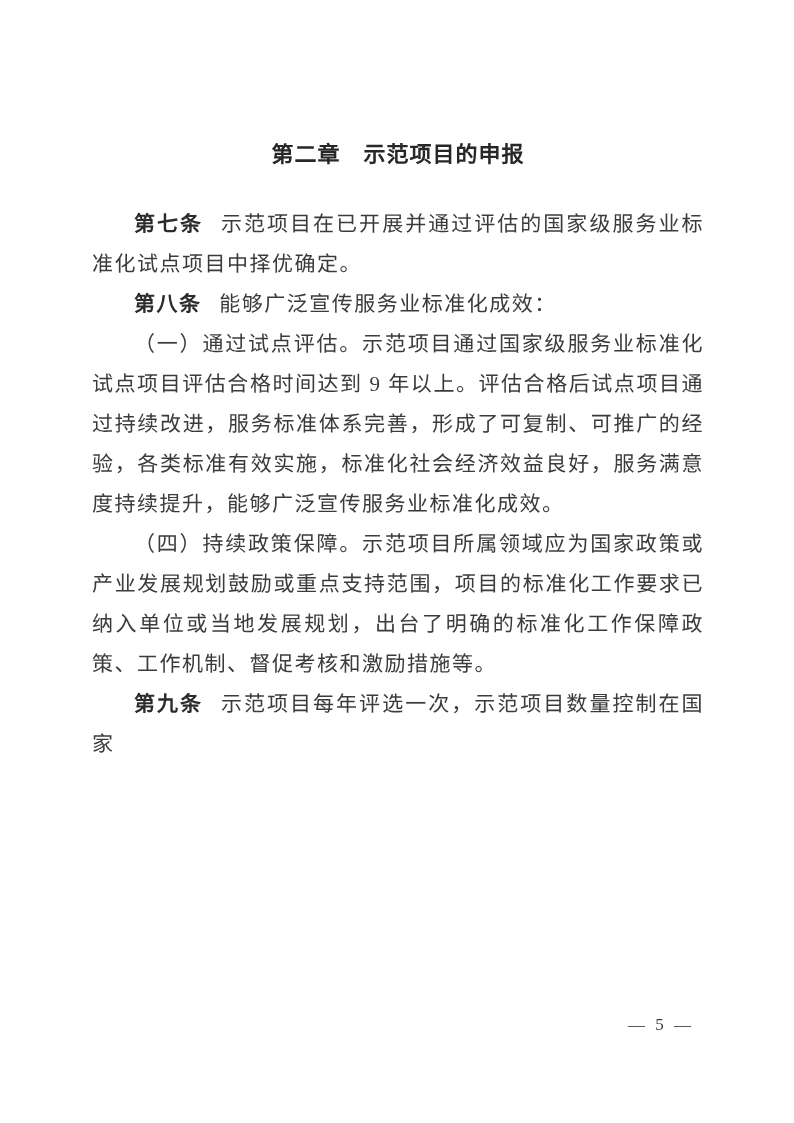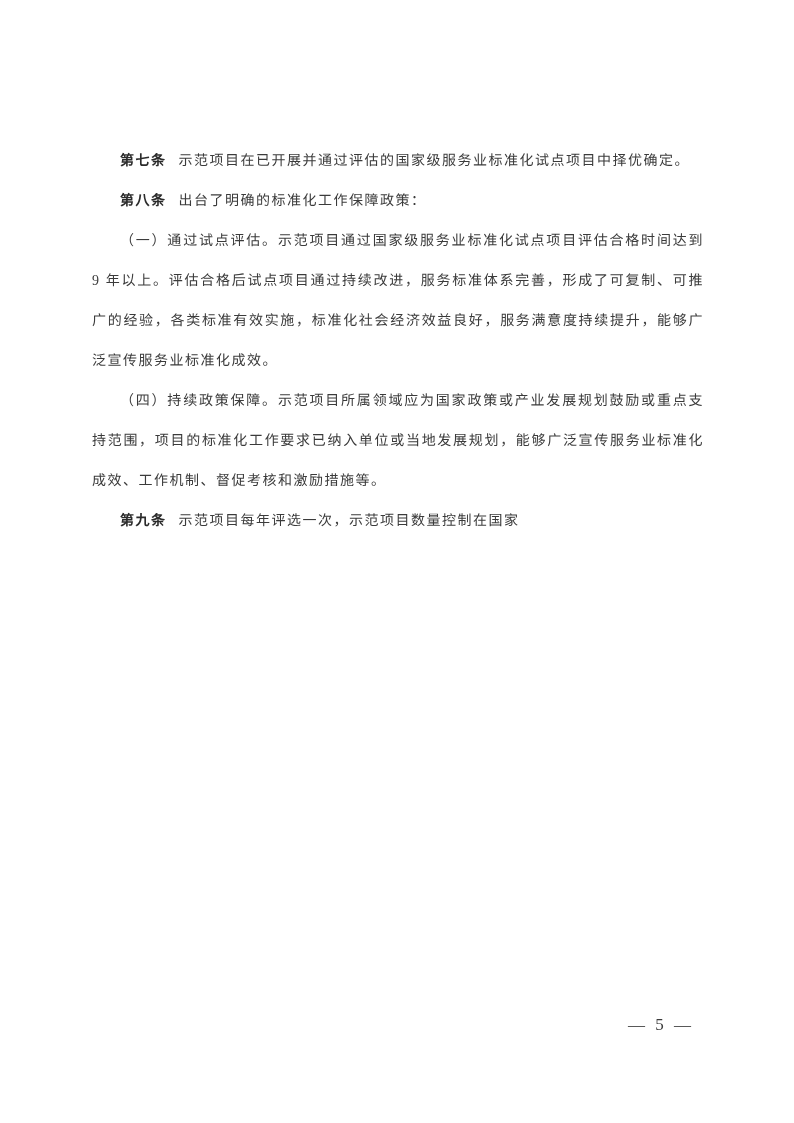--- a/index.html
+++ b/index.html
@@ -28,21 +28,21 @@
     font-weight: 700;
     font-size: 22px;
     line-height: 28px;
     letter-spacing: 1px;
     text-align: center;
     color: #272727;
     margin: 0 0 35px 0;
   }
   .para {
     margin: 0;
-    font-size: 14px;
+    font-size: 21px;
     line-height: 40px;
     letter-spacing: 1.5px;
     color: #3b3b3b;
     text-align: justify;
     text-indent: 2em;
     font-family: Liberation Serif, serif;
   }
   .article-label {
     font-weight: 700;
     color: #2b2b2b;
@@ -57,29 +57,30 @@
     letter-spacing: 3px;
     color: #3b3b3b;
   }
 </style>
 </head>
 <body>
 
 <div class="page">
   <div class="content">
 
+    <h1 class="chapter-title">第二章　示范项目的申报</h1>
 
     <p class="para"><span class="article-label">第七条</span><span>示范项目在已开展并通过评估的国家级服务业标准化试点项目中择优确定。</span></p>
 
-    <p class="para"><span class="article-label">第八条</span><span>出台了明确的标准化工作保障政策：</span></p>
+    <p class="para"><span class="article-label">第八条</span><span>能够广泛宣传服务业标准化成效：</span></p>
 
     <p class="para"><span class="article-label"></span><span>（一）通过试点评估。示范项目通过国家级服务业标准化试点项目评估合格时间达到 9 年以上。评估合格后试点项目通过持续改进，服务标准体系完善，形成了可复制、可推广的经验，各类标准有效实施，标准化社会经济效益良好，服务满意度持续提升，能够广泛宣传服务业标准化成效。</span></p>
 
 
 
-    <p class="para"><span class="article-label"></span><span>（四）持续政策保障。示范项目所属领域应为国家政策或产业发展规划鼓励或重点支持范围，项目的标准化工作要求已纳入单位或当地发展规划，能够广泛宣传服务业标准化成效、工作机制、督促考核和激励措施等。</span></p>
+    <p class="para"><span class="article-label"></span><span>（四）持续政策保障。示范项目所属领域应为国家政策或产业发展规划鼓励或重点支持范围，项目的标准化工作要求已纳入单位或当地发展规划，出台了明确的标准化工作保障政策、工作机制、督促考核和激励措施等。</span></p>
 
     <p class="para"><span class="article-label">第九条</span><span>示范项目每年评选一次，示范项目数量控制在国家</span></p>
 
   </div>
 
   <div class="page-number">— 5 —</div>
 </div>
 
 </body></html>

